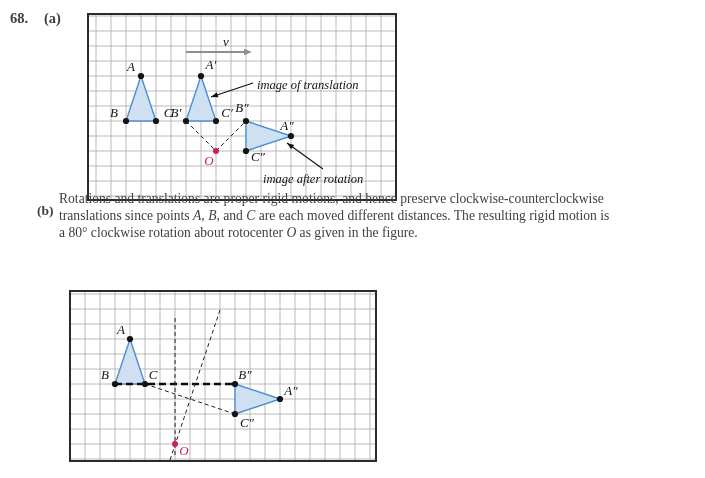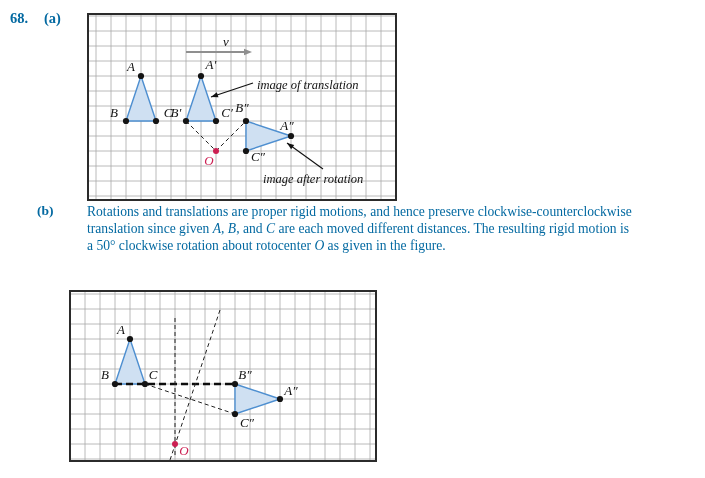--- a/index.html
+++ b/index.html
@@ -1,24 +1,24 @@
 <!DOCTYPE html>
 <html style="--trifill: #cfe0f2; --tristroke: #4e8fd0; --red: #cc1f52; --grid: #a8a8a8; --border: #2b2b2b; --vec: #8f8f8f;"><head>
 <meta charset="utf-8">
 <style>
   html,body{margin:0;padding:0;background:#fff;}
   .page{position:relative;width:705px;height:478px;background:#ffffff;overflow:hidden;
-        font-family:"Liberation Serif", serif;color:#0369a1;}
+        font-family:"Liberation Serif", serif;color:#404040;}
   .hdr{position:absolute;top:10px;font-weight:bold;font-size:14.5px;}
   #probnum{left:10px;}
   #parta{left:44px;}
   #figA{position:absolute;left:87px;top:13px;}
   #figB{position:absolute;left:69px;top:290px;}
   #partb-label{position:absolute;left:37px;top:203px;font-weight:bold;font-size:13.5px;}
-  #partb-text{position:absolute;left:59px;top:203px;font-size:13.6px;line-height:17px;white-space:nowrap;margin-left:28px;}
+  #partb-text{position:absolute;left:59px;top:190px;font-size:13.6px;line-height:17px;white-space:nowrap;}
   #partb-text .ital{font-style:italic;}
   
   .grid{stroke:var(--grid,#a8a8a8);stroke-width:0.8;}
   .figborder{fill:none;stroke:var(--border,#2b2b2b);stroke-width:2;}
   .tri{fill:var(--trifill,#cfe0f2);stroke:var(--tristroke,#4e8fd0);stroke-width:1.4;stroke-linejoin:round;}
   .dot{fill:#141414;}
   .odot{fill:var(--red,#cc1f52);}
   .dash{stroke:#222;stroke-width:1;stroke-dasharray:4 3;fill:none;}
   .dashThick{stroke:#0d0d0d;stroke-width:2.4;stroke-dasharray:7 4;fill:none;}
   .vec{stroke:var(--vec,#8f8f8f);stroke-width:2.2;}
@@ -116,22 +116,22 @@
       <g>
         <text x="176" y="170" class="ann">image after rotation</text>
         <line x1="236" y1="156" x2="200" y2="130" class="annline"></line>
         <polygon points="200,130 207.19703003879448,131.99066788307084 204.15247915880383,136.2061998707502" class="annhead"></polygon>
       </g>
     </svg>
 
   <span id="partb-label">(b)</span>
   <div id="partb-text">
       <div><span>Rotations and translations are proper rigid motions, and hence preserve clockwise-counterclockwise</span></div>
-      <div><span>translation since given </span><span class="ital">A</span><span>, </span><span class="ital">B</span><span>, and </span><span class="ital">C</span><span> are each moved different distances.  The resulting rigid motion is</span></div>
-      <div><span>a 50° clockwise rotation about rotocenter </span><span class="ital">O</span><span> as given in the figure.</span></div>
+      <div><span>translations since points </span><span class="ital">A</span><span>, </span><span class="ital">B</span><span>, and </span><span class="ital">C</span><span> are each moved different distances.  The resulting rigid motion is</span></div>
+      <div><span>a 80° clockwise rotation about rotocenter </span><span class="ital">O</span><span> as given in the figure.</span></div>
     </div>
 
   <svg id="figB" width="308" height="172" viewBox="0 0 308 172">
       <g>
         <line x1="1" y1="0" x2="1" y2="172" class="grid"></line>
         <line x1="16" y1="0" x2="16" y2="172" class="grid"></line>
         <line x1="31" y1="0" x2="31" y2="172" class="grid"></line>
         <line x1="46" y1="0" x2="46" y2="172" class="grid"></line>
         <line x1="61" y1="0" x2="61" y2="172" class="grid"></line>
         <line x1="76" y1="0" x2="76" y2="172" class="grid"></line>

